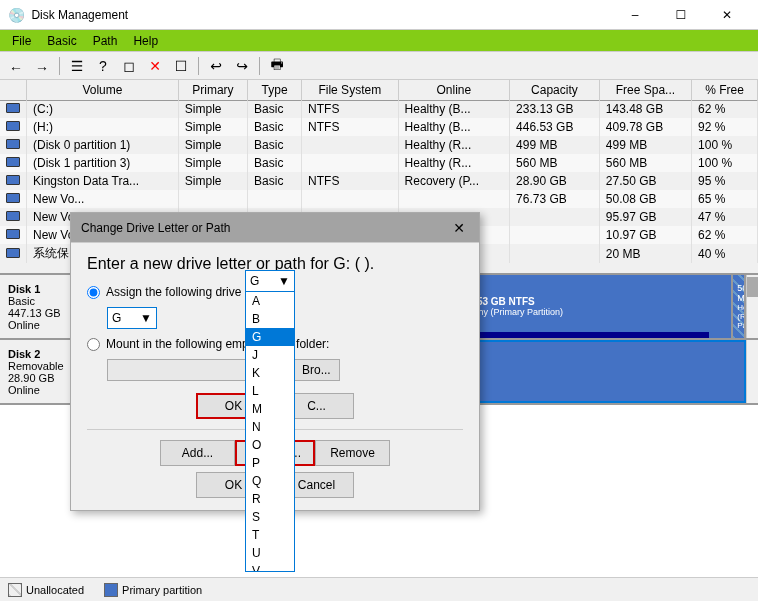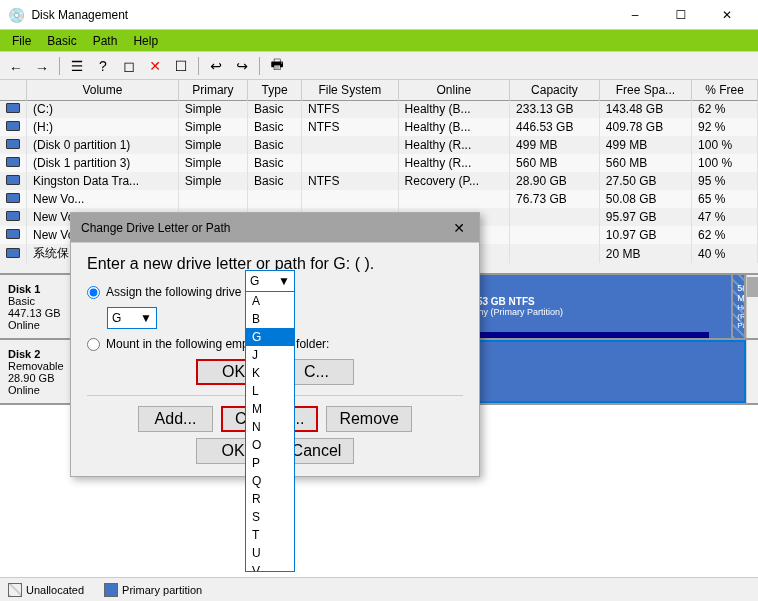--- a/index.html
+++ b/index.html
@@ -290,21 +290,21 @@
       justify-content: center;
       gap: 8px;
       margin-top: 4px;
     }
     .dialog-btn {
       min-width: 75px;
       height: 26px;
       border: 1px solid #aaa;
       background: #e1e1e1;
       cursor: pointer;
-      font-size: 16px;
+      font-size: 12px;
       padding: 0 12px;
     }
     .dialog-btn.ok-btn {
       border: 2px solid #cc0000;
       background: #e1e1e1;
     }
 
     
     .dropdown-open-container {
       position: absolute;
@@ -596,29 +596,33 @@
           <span>G</span>
           <span>▼</span>
         </div>
       </div>
 
       <div class="dialog-radio-row">
         <input type="radio" name="drive-option" class="radio-input" style="">
         <label>Mount in the following empty NTFS folder:</label>
       </div>
 
+      <div class="dialog-input-row">
+        <input type="text" disabled="" style="width: 180px; height: 22px; background: rgb(232, 232, 232);">
+        <button class="browse-btn" style="padding:2px 8px; height:22px; background:#e1e1e1; border:1px solid #aaa; cursor:pointer; font-size:12px;">Bro...</button>
+      </div>
 
       <div class="dialog-btn-row">
         <button class="dialog-btn ok-btn">OK</button>
         <button class="dialog-btn">C...</button>
       </div>
 
       <div style="height:1px; background:#ccc; margin:10px 0;"></div>
 
-      <div style="display:flex; justify-content:center; gap:8px; margin-bottom:6px;">
+      <div style="display:flex; justify-content:center; gap:0; margin-bottom:6px;">
         <button class="dialog-btn">Add...</button>
         <button class="dialog-btn" style="border:2px solid #cc0000;">Change...</button>
         <button class="dialog-btn">Remove</button>
       </div>
 
       <div style="display:flex; justify-content:center; gap:8px;">
         <button class="dialog-btn">OK</button>
         <button class="dialog-btn">Cancel</button>
       </div>
     </div>

